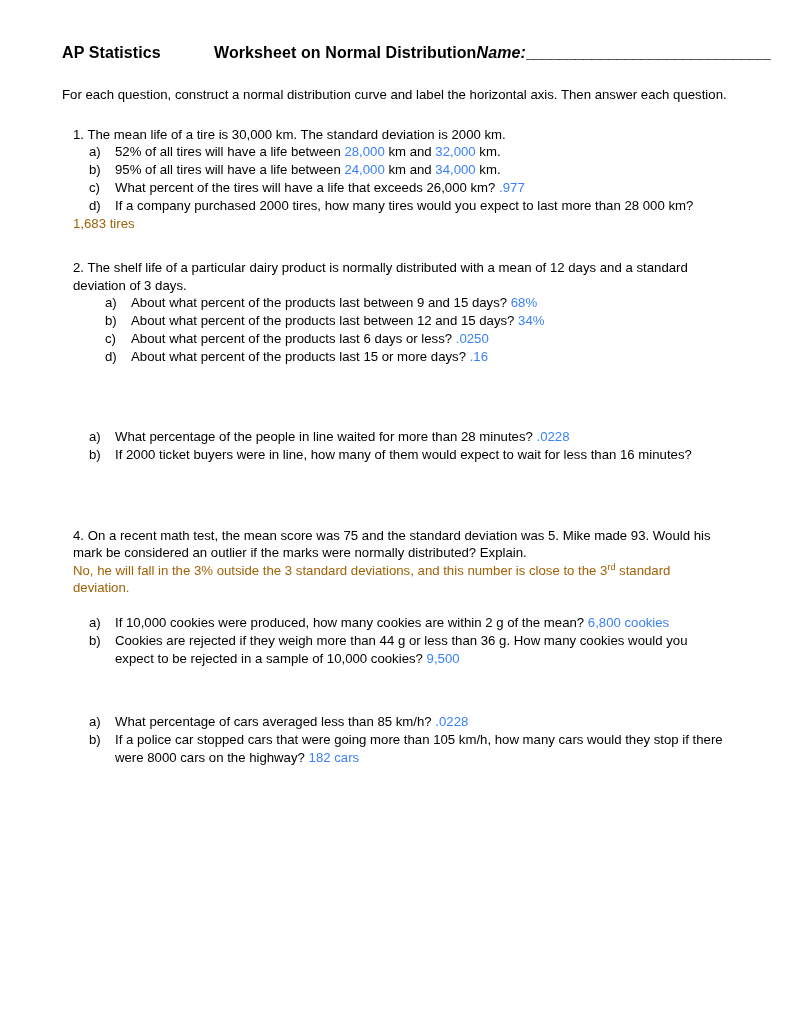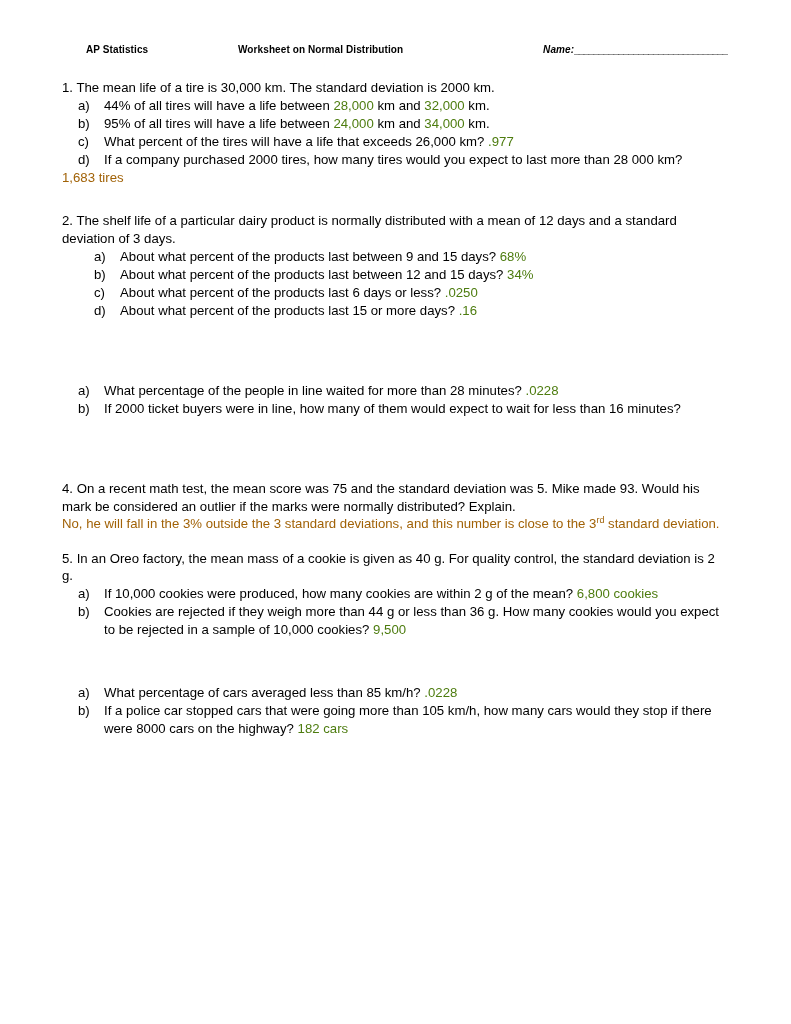--- a/index.html
+++ b/index.html
@@ -25,25 +25,24 @@
     left: 62px;
     top: 44px;
     width: 666px;
   }
 
   
   .header-row {
     display: flex;
     align-items: flex-end;
     font-weight: bold;
-    font-size: 10px;
+    font-size: 16px;
     letter-spacing: 0.1px;
     white-space: nowrap;
     margin-bottom: 24px;
-    margin-left: 24px;
   }
   .hdr-course { width: 152px; flex: 0 0 auto; }
   .hdr-title  { flex: 0 0 auto; }
   .hdr-name-wrap {
     margin-left: auto;
     display: flex;
     align-items: baseline;
     flex: 0 0 auto;
     font-style: italic;
   }
@@ -57,21 +56,21 @@
     white-space: nowrap;
   }
 
   
   .intro {
     font-size: 13.2px;
     line-height: 1.33;
     margin-bottom: 22px;
   }
 
-  .qblock { margin-bottom: 0; }
+  .qblock { margin-bottom: 0; margin-left: 11px; }
   .qstem {
     font-size: 13.2px;
     line-height: 1.33;
   }
   .qsub-list {
     list-style: none;
     margin: 0;
     padding: 0;
   }
   .qsub {
@@ -83,21 +82,21 @@
     flex: 0 0 auto;
     width: 26px;
   }
   .qsub .sub-text {
     flex: 1 1 auto;
   }
   
   .indent-a .qsub-list { padding-left: 16px; }
   .indent-b .qsub-list { padding-left: 32px; }
 
-  .answer { color: #4d7c0f; }
+  .answer { color: #3b82f6; }
   .answer-line {
     color: #a16207;
     font-size: 13.2px;
     line-height: 1.33;
   }
   sup {
     font-size: 0.68em;
     vertical-align: super;
     line-height: 0;
     text-align: center;
@@ -116,28 +115,29 @@
 
     <div class="header-row">
       <span class="hdr-course">AP Statistics</span>
       <span class="hdr-title">Worksheet on Normal Distribution</span>
       <span class="hdr-name-wrap">
         <span class="hdr-name-label">Name:</span>
         <span class="hdr-name-rule">_______________________________</span>
       </span>
     </div>
 
+    <div class="intro">For each question, construct a normal distribution curve and label the horizontal axis. Then answer each question.</div>
 
     <div class="qblock indent-a">
       <div class="qstem">1. The mean life of a tire is 30,000 km. The standard deviation is 2000 km.</div>
       <div class="qsub-list">
 
         <div class="qsub">
           <span class="marker">a)</span>
-          <span class="sub-text"><span>44% of all tires will have a life between </span><span class="answer">28,000</span><span> km and </span><span class="answer">32,000</span><span> km.</span></span>
+          <span class="sub-text"><span>52% of all tires will have a life between </span><span class="answer">28,000</span><span> km and </span><span class="answer">32,000</span><span> km.</span></span>
         </div>
 
         <div class="qsub">
           <span class="marker">b)</span>
           <span class="sub-text"><span>95% of all tires will have a life between </span><span class="answer">24,000</span><span> km and </span><span class="answer">34,000</span><span> km.</span></span>
         </div>
 
         <div class="qsub">
           <span class="marker">c)</span>
           <span class="sub-text"><span>What percent of the tires will have a life that exceeds 26,000 km? </span><span class="answer">.977</span></span>
@@ -202,21 +202,20 @@
     <div class="spacer-xl"></div>
 
     <div class="qblock">
       <div class="qstem">4.  On a recent math test, the mean score was 75 and the standard deviation was 5. Mike made 93.   Would his mark be considered an outlier if the marks were normally distributed?  Explain.</div>
       <div class="answer-line"><span>No, he will fall in the 3% outside the 3 standard deviations, and this number is close to the 3</span><sup>rd</sup><span> standard deviation.</span></div>
     </div>
 
     <div class="spacer-sm"></div>
 
     <div class="qblock indent-a">
-      <div class="qstem">5. In an Oreo factory, the mean mass of a cookie is given as 40 g. For quality control, the standard deviation is 2 g.</div>
       <div class="qsub-list">
 
         <div class="qsub">
           <span class="marker">a)</span>
           <span class="sub-text"><span>If 10,000 cookies were produced, how many cookies are within 2 g of the mean? </span><span class="answer">6,800 cookies</span></span>
         </div>
 
         <div class="qsub">
           <span class="marker">b)</span>
           <span class="sub-text"><span>Cookies are rejected if they weigh more than 44 g or less than 36 g. How many cookies would you expect to be rejected in a sample of 10,000 cookies? </span><span class="answer">9,500</span></span>

